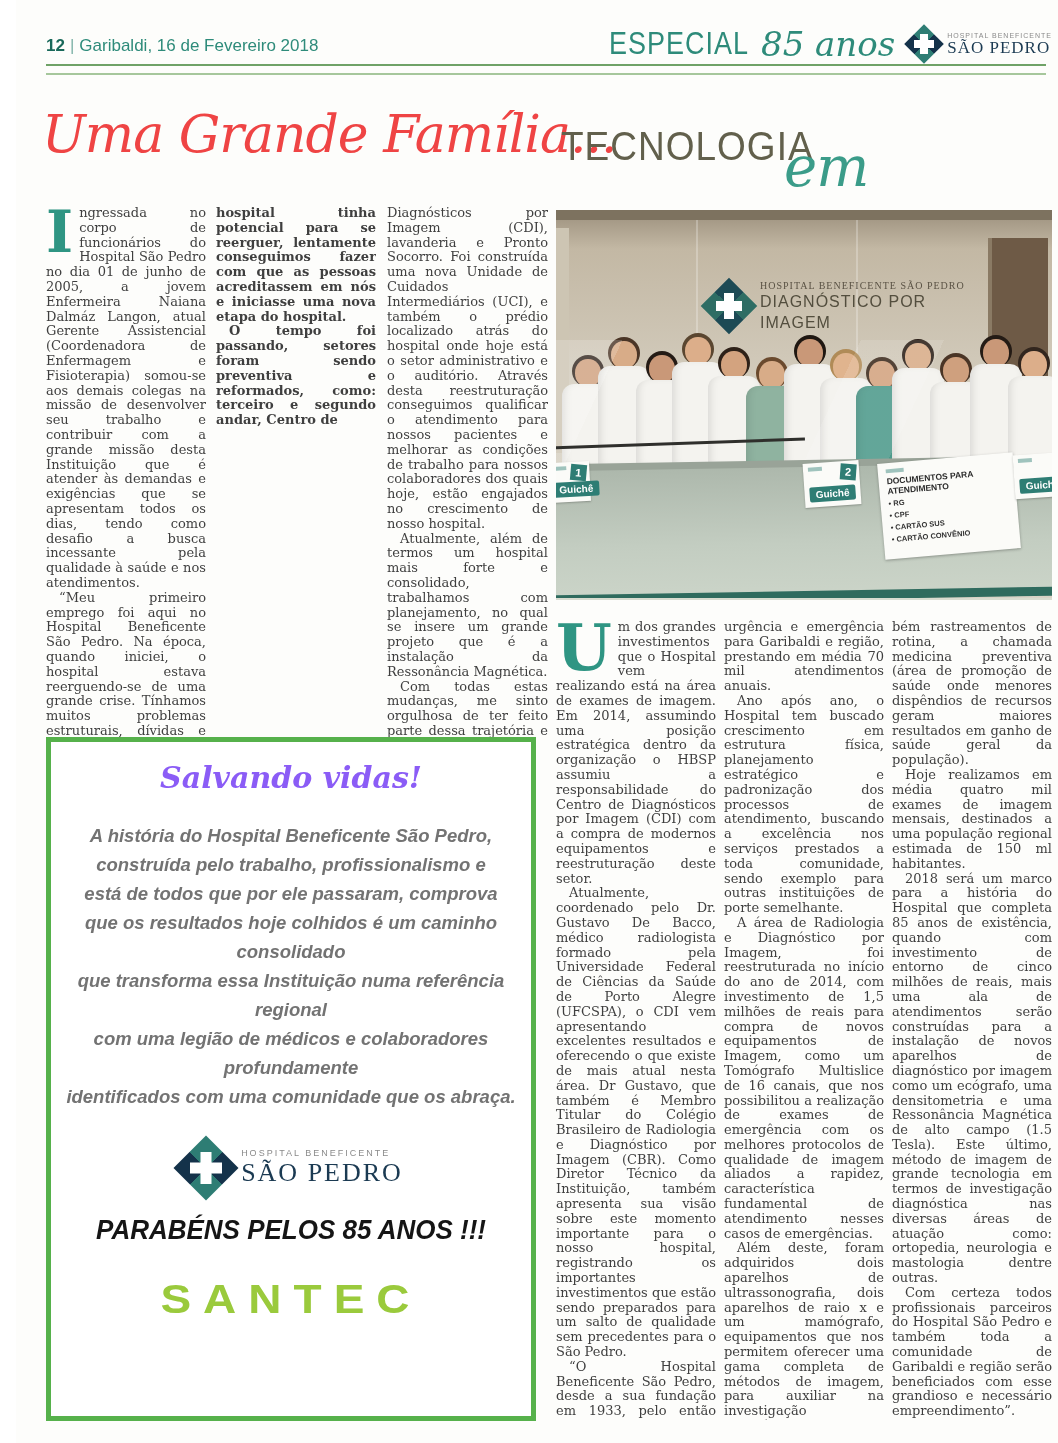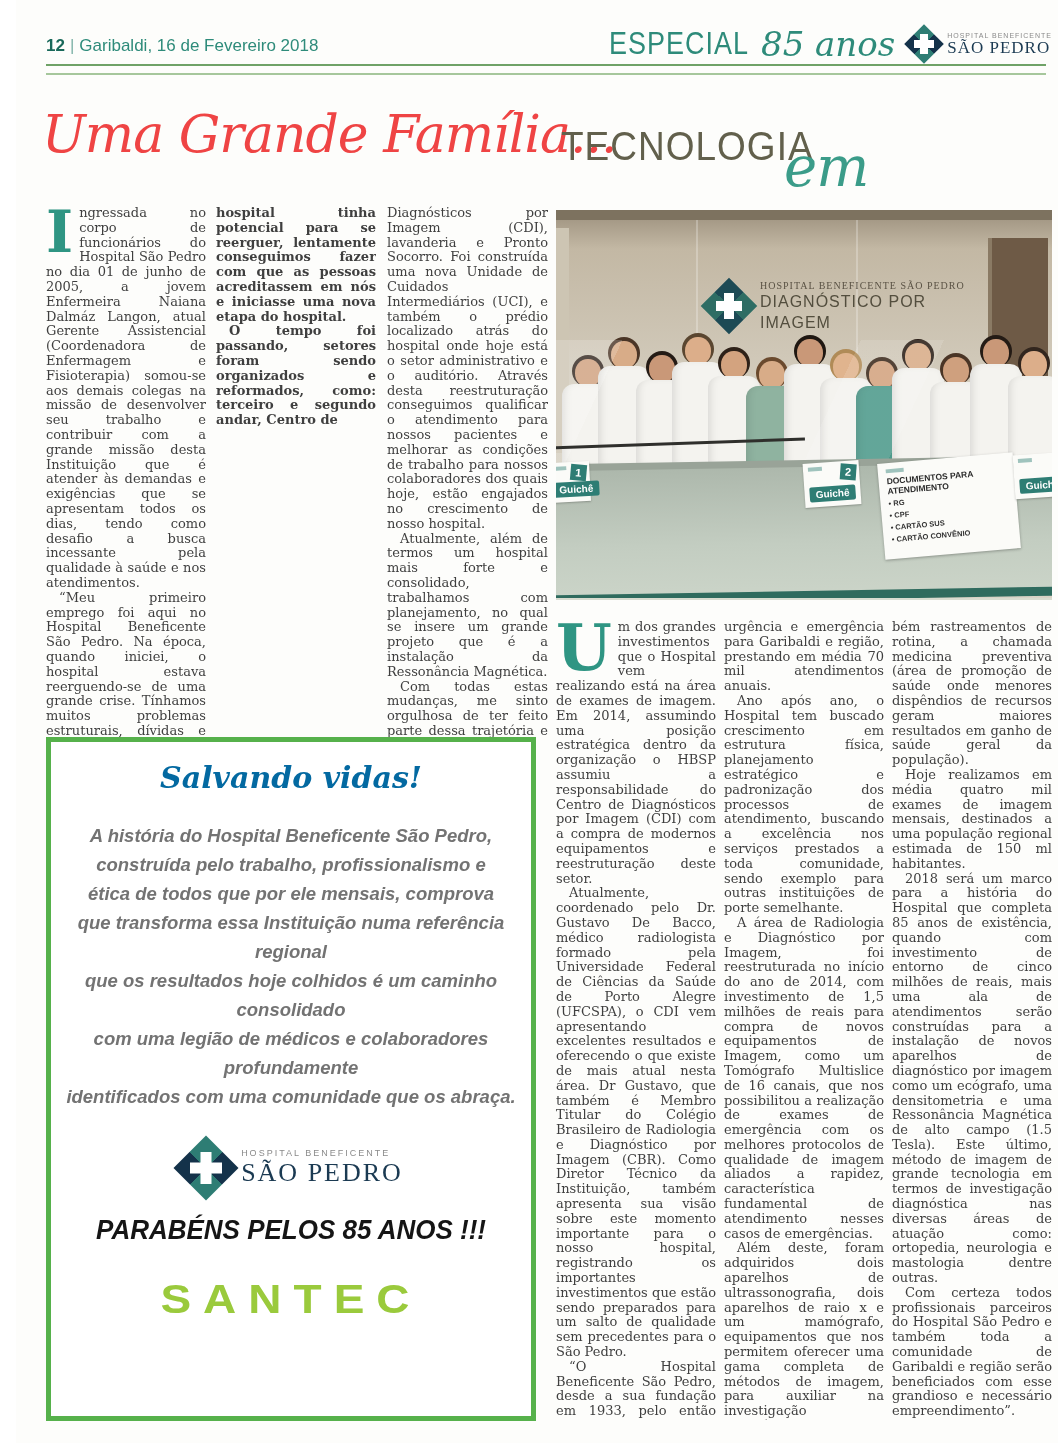--- a/index.html
+++ b/index.html
@@ -104,21 +104,21 @@
   .badge .ring{position:absolute;inset:13px;border-radius:50%;border:2px solid rgba(255,255,255,.9);}
   .badge .num{position:absolute;left:0;right:0;top:22px;font-family:"Liberation Sans",sans-serif;
               font-size:52px;font-weight:bold;color:#ffffff;}
   .badge .anos{position:absolute;left:30px;top:76px;font-style:italic;font-family:"DejaVu Serif",serif;
                font-size:15px;color:#ffffff;}
   .badge .rib{position:absolute;top:46px;width:28px;height:26px;
               background:repeating-linear-gradient(180deg,#3f9e42 0 3px,transparent 3px 7px);}
   .badge .rib.l{left:-24px;transform:rotate(-18deg);}
   .badge .rib.r{right:-24px;transform:rotate(18deg);}
   .slogan{margin-top:18px;font-family:"DejaVu Serif",serif;font-style:italic;font-weight:bold;
-          font-size:30px;color:#0369a1;}
+          font-size:30px;color:#8b5cf6;}
   .ad-lines{margin-top:26px;font-family:"Liberation Sans",sans-serif;font-style:italic;font-weight:bold;
             font-size:18.5px;color:#737373;line-height:29px;}
   .ad-logo{margin:30px auto 0;display:flex;align-items:center;justify-content:center;gap:8px;width:fit-content;}
   .cross-md{width:54px;height:54px;}
   .cross-md .diamond{inset:4px;}
   .cross-md .pv{left:50%;top:11px;bottom:11px;width:11px;transform:translateX(-50%);}
   .cross-md .ph{top:50%;left:11px;right:11px;height:11px;transform:translateY(-50%);}
   .ad-logo .txt{display:flex;flex-direction:column;align-items:flex-start;line-height:1.1;}
   .ad-logo .t1{font-family:"Liberation Sans",sans-serif;font-size:9px;letter-spacing:2px;color:#8a8a8a;}
   .ad-logo .t2{font-family:"Liberation Serif",serif;font-size:26px;color:#1b3a52;letter-spacing:2px;}
@@ -158,21 +158,21 @@
   <div class="t-imagem">em Imagem</div>
 
   <div class="la">
     <div class="col c1">
       <p><span class="dropcap-i">I</span><span>ngressada no corpo de funcionários do Hospital São Pedro no dia 01 de junho de 2005, a jovem Enfermeira Naiana Dalmáz Langon, atual Gerente Assistencial (Coordenadora de Enfermagem e Fisioterapia) somou-se aos demais colegas na missão de desenvolver seu trabalho e contribuir com a grande missão desta Instituição que é atender às demandas e exigências que se apresentam todos os dias, tendo como desafio a busca incessante pela qualidade à saúde e nos atendimentos.</span></p>
       <p class="ind">“Meu primeiro emprego foi aqui no Hospital Beneficente São Pedro. Na época, quando iniciei, o hospital estava reerguendo-se de uma grande crise. Tínhamos muitos problemas estruturais, dívidas e colaboradores insatisfeitos. Mas aos poucos, juntamente com algumas parcerias que acreditavam que nosso</p>
     </div>
     <div class="col c2">
 
       <p>hospital tinha potencial para se reerguer, lentamente conseguimos fazer com que as pessoas acreditassem em nós e iniciasse uma nova etapa do hospital.</p>
-      <p class="ind">O tempo foi passando, setores foram sendo organizados e reformados, como: terceiro e segundo andar, Centro de</p>
+      <p class="ind">O tempo foi passando, setores foram sendo preventiva e reformados, como: terceiro e segundo andar, Centro de</p>
     </div>
     <div class="col c3">
       <p>Diagnósticos por Imagem (CDI), lavanderia e Pronto Socorro. Foi construída uma nova Unidade de Cuidados Intermediários (UCI), e também o prédio localizado atrás do hospital onde hoje está o setor administrativo e o auditório. Através desta reestruturação conseguimos qualificar o atendimento para nossos pacientes e melhorar as condições de trabalho para nossos colaboradores dos quais hoje, estão engajados no crescimento de nosso hospital.</p>
       <p class="ind">Atualmente, além de termos um hospital mais forte e consolidado, trabalhamos com planejamento, no qual se insere um grande projeto que é a instalação da Ressonância Magnética.</p>
       <p class="ind">Com todas estas mudanças, me sinto orgulhosa de ter feito parte dessa trajetória e é muito gratificante fazer parte dessa grande família Hospital Beneficente São Pedro”.</p>
     </div>
   </div>
 
   <div class="gphoto">
     <div class="gp-ceiling"></div>
@@ -307,23 +307,23 @@
       <p class="ind">2018 será um marco para a história do Hospital que completa 85 anos de existência, quando com investimento de entorno de cinco milhões de reais, mais uma ala de atendimentos serão construídas para a instalação de novos aparelhos de diagnóstico por imagem como um ecógrafo, uma densitometria e uma Ressonância Magnética de alto campo (1.5 Tesla). Este último, método de imagem de grande tecnologia em termos de investigação diagnóstica nas diversas áreas de atuação como: ortopedia, neurologia e mastologia dentre outras.</p>
       <p class="ind">Com certeza todos profissionais parceiros do Hospital São Pedro e também toda a comunidade de Garibaldi e região serão beneficiados com esse grandioso e necessário empreendimento”.</p>
     </div>
   </div>
 
   <div class="adbox">
     <div class="slogan">Salvando vidas!</div>
     <div class="ad-lines">
       <div>A história do Hospital Beneficente São Pedro,</div>
       <div>construída pelo trabalho, profissionalismo e</div>
-      <div>ética de todos que por ele mensais, comprova</div>
+      <div>está de todos que por ele passaram, comprova</div>
+      <div>que os resultados hoje colhidos é um caminho consolidado</div>
       <div>que transforma essa Instituição numa referência regional</div>
-      <div>que os resultados hoje colhidos é um caminho consolidado</div>
       <div>com uma legião de médicos e colaboradores profundamente</div>
       <div>identificados com uma comunidade que os abraça.</div>
     </div>
     <div class="ad-logo">
       <div class="cross cross-md">
         <div class="diamond"></div>
           <div class="pv"></div>
           <div class="ph"></div>
       </div>
       <div class="txt">

